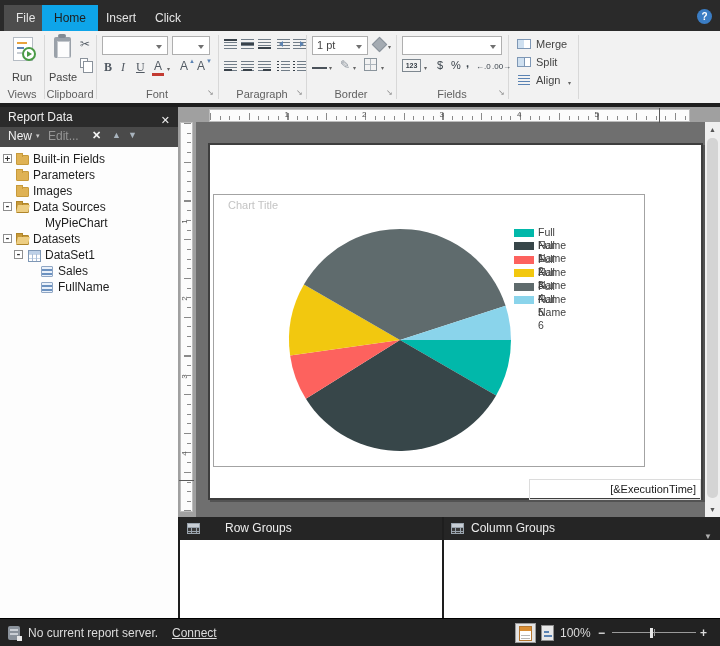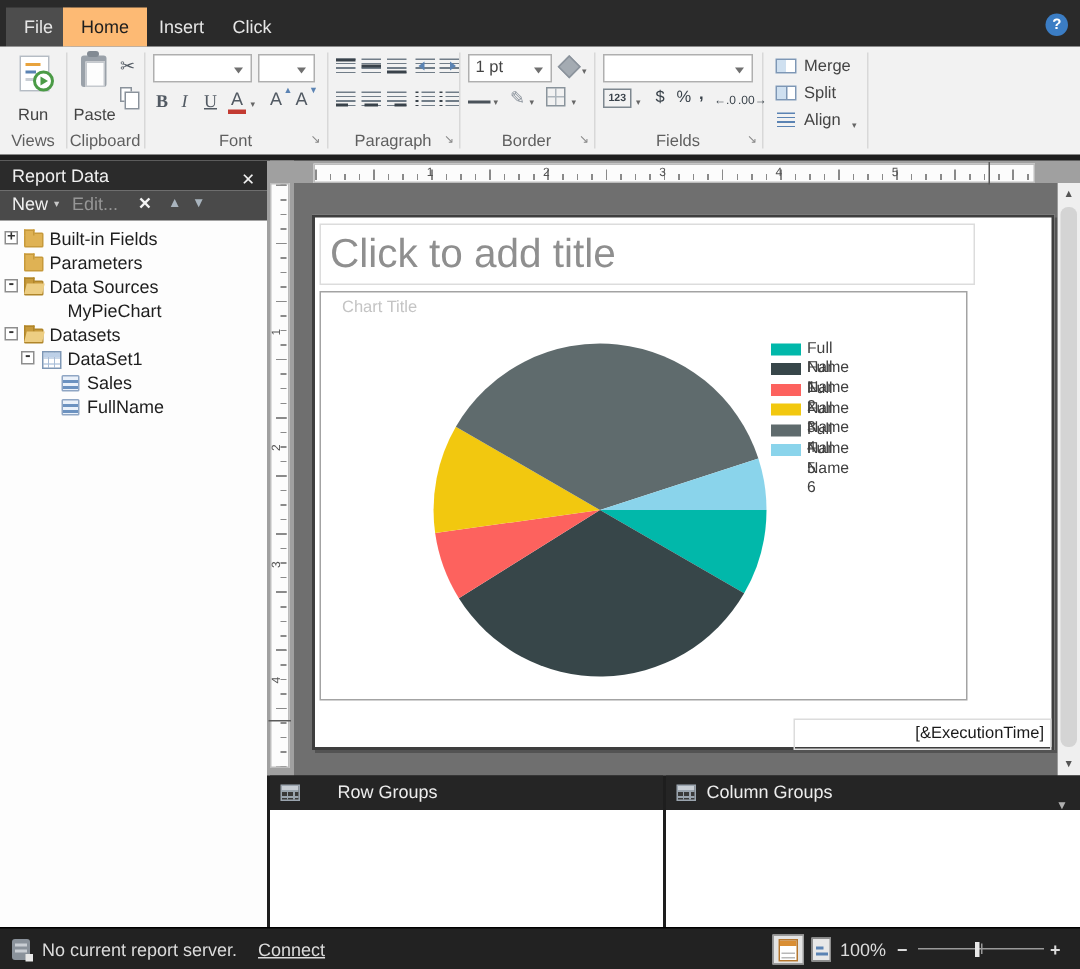--- a/index.html
+++ b/index.html
@@ -6,21 +6,21 @@
   *{box-sizing:border-box;}
   .app{position:relative;width:720px;height:646px;background:#1E1E1E;
        font-family:"Liberation Sans",sans-serif;overflow:hidden;}
   .abs{position:absolute;}
 
   
   .tabstrip{left:0;top:0;width:720px;height:31px;background:#2A2A2A;}
   .tab{position:absolute;top:5px;height:26px;line-height:26px;padding:0 12px;
        font-size:12px;color:#E6E6E6;cursor:default;}
   .tab-file{left:4px;background:#4D4D4D;}
-  .tab-selected{background:#fdba74;color:#1E1E1E;}
+  .tab-selected{background:#0ea5e9;color:#1E1E1E;}
   .help-btn{position:absolute;right:8px;top:9px;width:15px;height:15px;border-radius:50%;
        background:#3B7DC4;color:#fff;font-size:10px;font-weight:bold;text-align:center;line-height:15px;}
 
   
   .ribbon{left:0;top:31px;width:720px;height:72px;background:#F2F2F2;}
   .rsep{position:absolute;top:4px;bottom:4px;width:1px;background:#D8D8D8;}
   .grp-label{position:absolute;top:57px;font-size:11px;color:#5F5F5F;text-align:center;}
   .launcher{position:absolute;top:57px;font-size:8px;color:#8A8A8A;}
   .rbtn-label{position:absolute;font-size:11px;color:#444;}
   .run-icon{position:absolute;left:13px;top:6px;width:20px;height:24px;background:#fff;border:1px solid #B5BCC4;
@@ -278,20 +278,24 @@
         <div class="t-row">
           <span class="t-exp" style="left: 3px;">+</span>
           <span class="t-ico t-folder" style="left: 16px;"></span>
           <span style="position: absolute; left: 33px;">Built-in Fields</span>
         </div>
         <div class="t-row">
           <span class="t-ico t-folder" style="left: 16px;"></span>
           <span style="position: absolute; left: 33px;">Parameters</span>
         </div>
         <div class="t-row">
+          <span class="t-ico t-folder" style="left: 16px;"></span>
+          <span style="position: absolute; left: 33px;">Images</span>
+        </div>
+        <div class="t-row">
           <span class="t-exp" style="left: 3px;">-</span>
           <span class="t-ico t-folder-open" style="left: 16px;"></span>
           <span style="position: absolute; left: 33px;">Data Sources</span>
         </div>
         <div class="t-row">
           <span class="t-ico t-database" style="left: 28px;"></span>
           <span style="position: absolute; left: 45px;">MyPieChart</span>
         </div>
         <div class="t-row">
           <span class="t-exp" style="left: 3px;">-</span>
@@ -327,21 +331,20 @@
   <div class="abs vruler" id="vruler">
     <span class="v-marker"></span>
   <span class="vnum" style="top: 93.5px;">1</span>
       <span class="vnum" style="top: 171px;">2</span>
       <span class="vnum" style="top: 248.5px;">3</span>
       <span class="vnum" style="top: 326px;">4</span>
     </div>
 
   <div class="abs canvas">
     <div class="page">
-      <div class="title-box">Click to add title</div>
       <div class="chart-item">
         <div class="chart-title">Chart Title</div>
         <svg id="pie-svg" width="395" height="273" viewBox="0 0 395 273">
             <path d="M145,145 L256.0,145.0 A111,111 0 0 1 241.1,200.5 Z" fill="#01B8AA"></path>
             <path d="M145,145 L241.1,200.5 A111,111 0 0 1 50.9,203.8 Z" fill="#374649"></path>
             <path d="M145,145 L50.9,203.8 A111,111 0 0 1 35.1,160.4 Z" fill="#FD625E"></path>
             <path d="M145,145 L35.1,160.4 A111,111 0 0 1 48.9,89.5 Z" fill="#F2C80F"></path>
             <path d="M145,145 L48.9,89.5 A111,111 0 0 1 250.6,110.7 Z" fill="#5F6B6D"></path>
             <path d="M145,145 L250.6,110.7 A111,111 0 0 1 256.0,145.0 Z" fill="#8AD4EB"></path>
           </svg>

